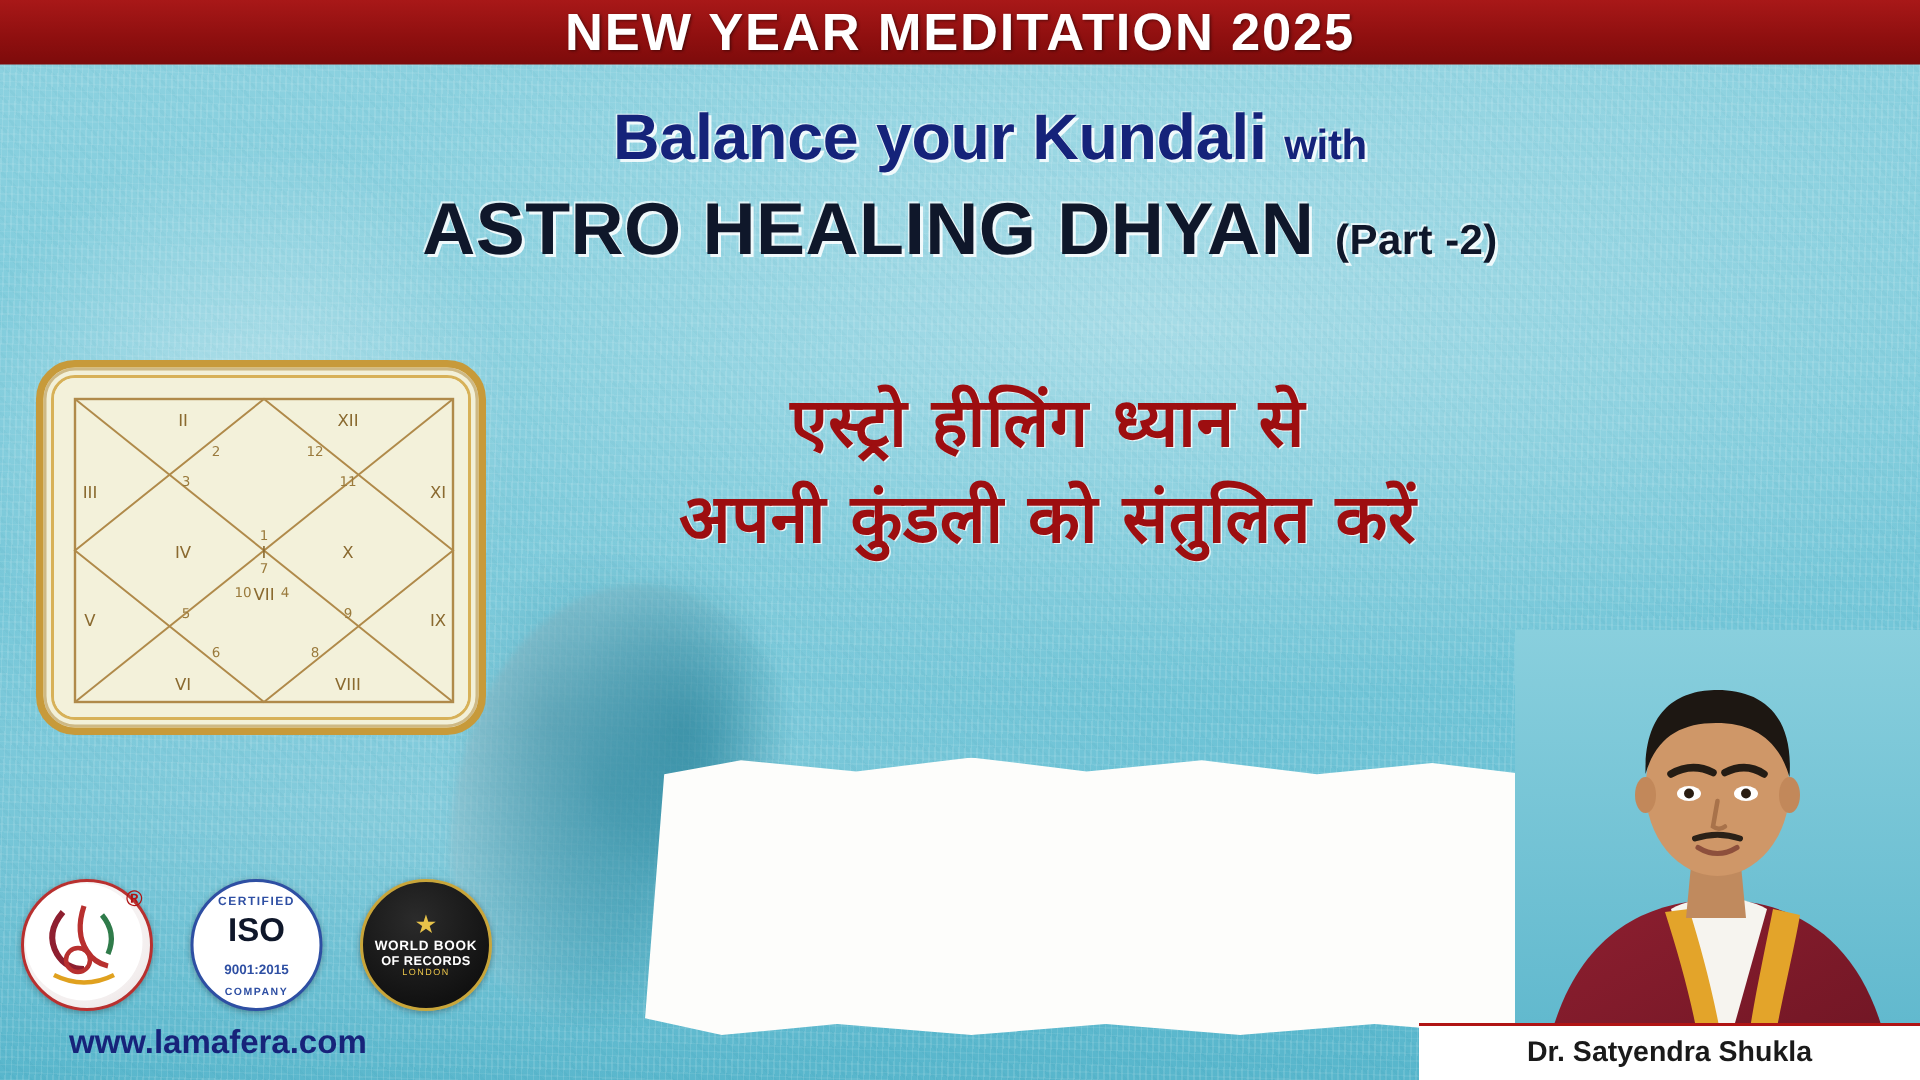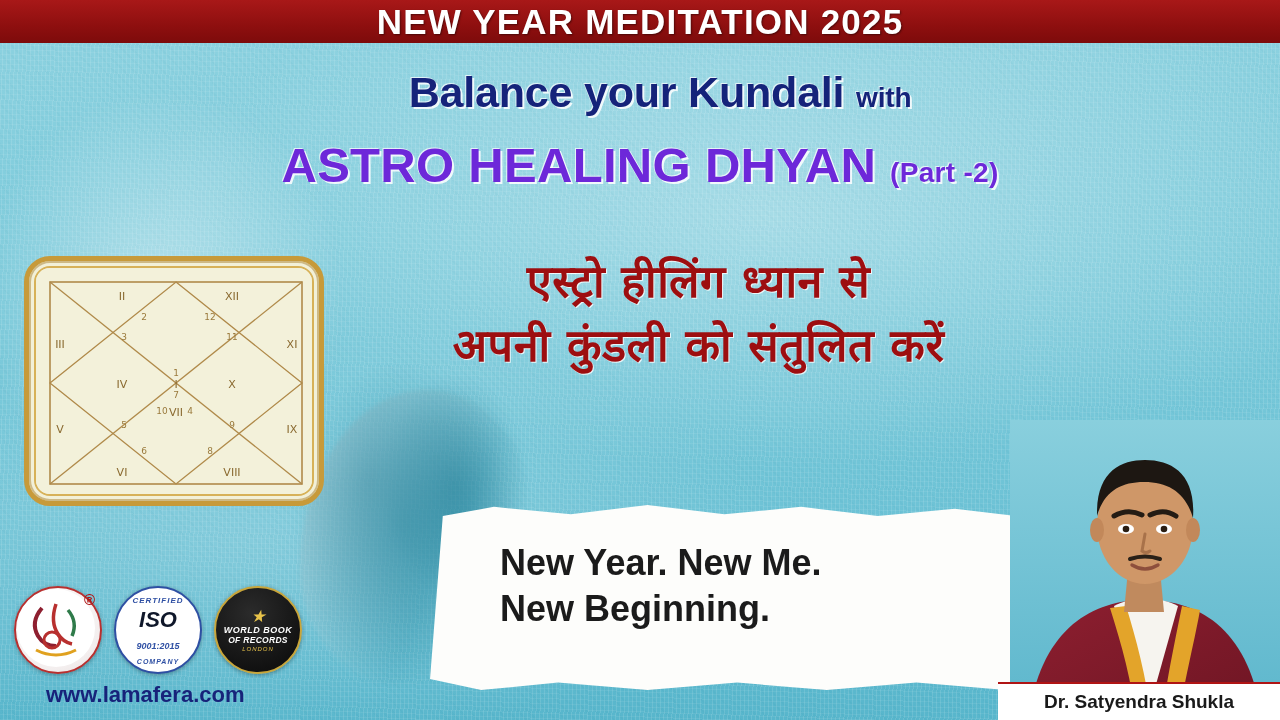--- a/index.html
+++ b/index.html
@@ -105,24 +105,24 @@
     letter-spacing: -0.2px;
     text-shadow: 2px 2px 0 rgba(255,255,255,0.85), -1px -1px 0 rgba(255,255,255,0.7);
     padding-left: 40px;
   }
   .line1 .with {
     font-size: 28px;
     font-weight: bold;
     text-align: center;
   }
   .line2 {
-    margin-top: 20px;
+    margin-top: 8px;
     font-size: 49px;
     font-weight: bold;
-    color: #6d28d9;
+    color: #0f172a;
     letter-spacing: 0.3px;
     text-shadow: 2px 2px 0 rgba(255,255,255,0.85), -1px -1px 0 rgba(255,255,255,0.7);
   }
   .line2 .part {
     font-size: 28px;
     font-weight: bold;
   }
 
   
   .hindi {
@@ -142,21 +142,21 @@
     letter-spacing: 0.5px;
     text-shadow: 1px 1px 0 rgba(255,255,255,0.8);
     line-height: 1.42;
     white-space: nowrap;
   }
 
   
   .kundali {
     position: absolute;
     left: 24px;
-    top: 256px;
+    top: 240px;
     width: 300px;
     height: 250px;
   }
   .kundali-frame {
     position: absolute;
     inset: 0;
     border: 5px solid #c79a3a;
     border-radius: 26px 26px 26px 26px;
     background: #f2f0d8;
     box-shadow: 0 0 0 2px rgba(170,130,50,0.5) inset;
@@ -206,43 +206,42 @@
     width: 270px;
     height: 300px;
     overflow: hidden;
   }
   .presenter svg { display:block; }
 
   .presenter-name {
     position: absolute;
     right: 0;
     bottom: 0;
-    width: 282px;
+    width: 334px;
     height: 36px;
     background: #ffffff;
     border-top: 2px solid #b01414;
     display: flex;
     align-items: center;
     justify-content: center;
   }
   .presenter-name span {
     font-size: 19px;
     font-weight: bold;
     color: #1a1a1a;
   }
 
   
   .badges {
     position: absolute;
     left: 14px;
     bottom: 46px;
     display: flex;
     align-items: flex-start;
-    gap: 12px;
-    font-style: italic;
+    gap: 25px;
   }
   .badge {
     position: relative;
     width: 84px;
     height: 84px;
     border-radius: 50%;
   }
   .badge-lamafera {
     background: radial-gradient(circle at 40% 35%, #ffffff, #f3eeee 70%, #e6dede);
     border: 2px solid #b8302f;
@@ -383,24 +382,20 @@
           <text x="108" y="186">6</text>
           <text x="174" y="186">8</text>
           <text x="126" y="146">10</text>
           <text x="154" y="146">4</text>
         </g>
       </svg>
     </div>
   </div>
 
   <div class="ribbon"></div>
-  <div class="tagline">
-    <div class="tagline-line">New Year. New Me.</div>
-    <div class="tagline-line">New Beginning.</div>
-  </div>
 
   <div class="presenter">
     <svg width="270" height="300" viewBox="0 0 270 300">
       <defs>
         <linearGradient id="pbg" x1="0" y1="0" x2="0" y2="1">
           <stop offset="0" stop-color="#89cfdd"></stop>
           <stop offset="1" stop-color="#5cb6cc"></stop>
         </linearGradient>
         <linearGradient id="robe" x1="0" y1="0" x2="1" y2="1">
           <stop offset="0" stop-color="#8e1f30"></stop>

